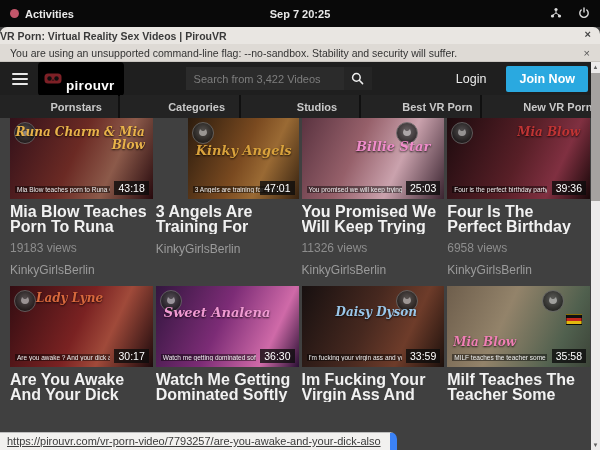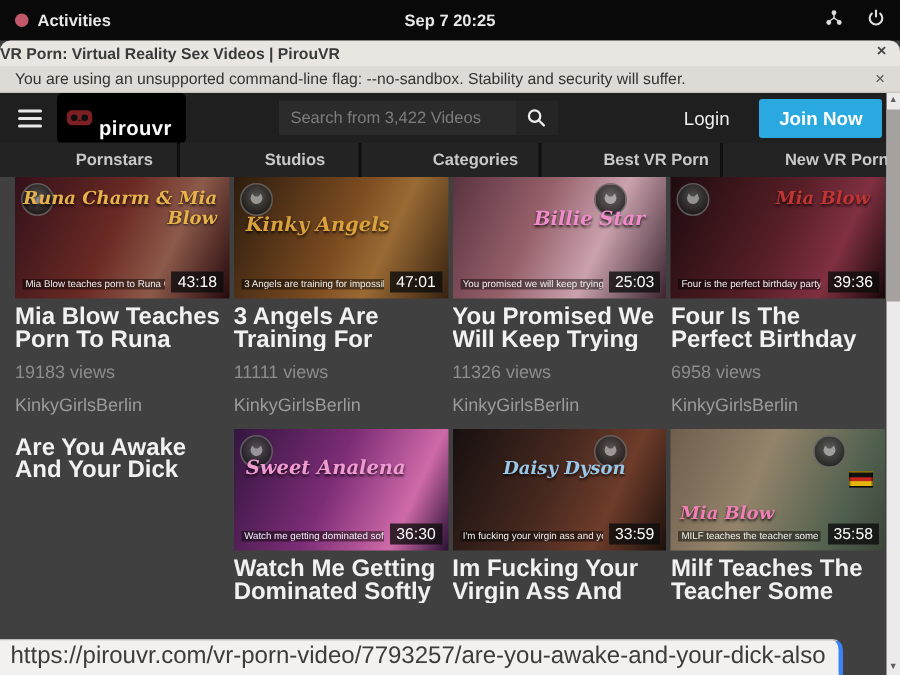--- a/index.html
+++ b/index.html
@@ -69,21 +69,21 @@
   .watermark { position:absolute; top:4px; left:4px; width:22px; height:22px; border-radius:50%;
     background:radial-gradient(circle at 50% 40%, #5a5a5a, #1c1c1c 75%); border:1px solid #666; opacity:.85;
     display:flex; align-items:center; justify-content:center; }
   .watermark.right { left:auto; right:26px; }
   .vtitle { margin-top:5px; color:#f1f1f1; font-size:16px; line-height:15px; font-weight:bold; height:30px; overflow:hidden; }
   .views { margin-top:7px; color:#8d8d8d; font-size:12px; }
   .studio { margin-top:8px; color:#9b9b9b; font-size:12px; }
 
   
   .t0 { background:linear-gradient(115deg,#33111a 0%,#6b2a24 45%,#8c5a4a 70%,#26090d 100%); }
-  .t1 { background:linear-gradient(115deg,#2c1c0e 0%,#7a4a20 48%,#9a6a34 68%,#362210 100%); }
+  .t1 { background:linear-gradient(115deg,#2c1c0e 0%,#7a4a20 48%,#9a6a34 68%,#362210 100%);margin-left:32px; }
   .t2 { background:linear-gradient(115deg,#5a3340 0%,#96606a 38%,#caa2ad 66%,#3a2430 100%); }
   .t3 { background:linear-gradient(115deg,#1d0b0e 0%,#581f27 50%,#803041 75%,#170708 100%); }
   .t4 { background:linear-gradient(115deg,#330d12 0%,#7a2222 48%,#a04a3a 68%,#1c090c 100%); }
   .t5 { background:linear-gradient(115deg,#33163f 0%,#7c2c76 45%,#cf6aa8 78%,#2a1034 100%); }
   .t6 { background:linear-gradient(115deg,#171010 0%,#46281f 45%,#6e3c2a 72%,#1c100c 100%); }
   .t7 { background:linear-gradient(115deg,#6e5e4c 0%,#93836a 40%,#50604e 78%,#3c4438 100%); }
 
   
   .m0 { top:8px; right:8px; color:#e8b24a; font-size:12px; text-align:right; }
   .m1 { top:26px; left:8px; color:#d9a23c; font-size:13px; }
@@ -91,22 +91,22 @@
   .m3 { top:8px; right:10px; color:#c03434; font-size:12px; text-align:right; }
   .m4 { top:6px; left:26px; color:#d8683c; font-size:12px; }
   .m5 { top:20px; left:8px; color:#f09ad2; font-size:13px; }
   .m6 { top:20px; left:34px; color:#9ac6e8; font-size:12px; }
   .m7 { bottom:18px; left:6px; color:#ef7fb4; font-size:12px; }
 
   .flag { position:absolute; top:28px; right:8px; width:16px; height:11px;
     background:linear-gradient(#111 33%,#c4261d 33% 66%,#e2b80e 66%); border:1px solid rgba(0,0,0,.4); }
 
   
-  .status-bubble { position:absolute; left:0; bottom:0; background:#f2f1ef; color:#3c3c3c; font-size:16px;
-    padding:2px 9px 3px 7px; border-top-right-radius:7px; border-top:1px solid #bdbdbd; border-right:3px solid #3b82f6; }
+  .status-bubble { position:absolute; left:0; bottom:0; background:#f2f1ef; color:#3c3c3c; font-size:11px;
+    padding:2px 9px 3px 7px; border-top-right-radius:7px; border-top:1px solid #bdbdbd; border-right:7px solid #3b82f6;text-decoration:underline; }
 
   
   .scrollbar { position:absolute; top:62px; right:0; bottom:0; width:9px; background:#eceaea;
     display:flex; flex-direction:column; align-items:center; }
   .sb-arrow { color:#5f5f5f; font-size:6px; line-height:10px; height:10px; }
   .sb-thumb { position:absolute; top:11px; left:0; width:9px; height:128px; background:#a5a2a0; }
   .sb-arrow.down { position:absolute; bottom:0; }
 </style>
 </head>
 <body>
@@ -170,22 +170,22 @@
             <path d="M8.3 8.3l3.3 3.3" stroke="#eee" stroke-width="1.5" stroke-linecap="round"></path>
           </svg>
       </button>
     </div>
     <span class="login">Login</span>
     <button class="join-btn">Join Now</button>
   </div>
 
   <div class="site-nav">
     <div class="nav-item">Pornstars</div>
+    <div class="nav-item">Categories</div>
     <div class="nav-item">Studios</div>
-    <div class="nav-item">Categories</div>
     <div class="nav-item">Best VR Porn</div>
     <div class="nav-item">New VR Porn</div>
   </div>
 
 
   <div class="grid">
 
     <div class="card">
       <div class="thumb t0">
         <span class="watermark">
@@ -207,21 +207,20 @@
         <span class="watermark">
             <svg width="12" height="12" viewBox="0 0 12 12">
               <path d="M2 5l1-3 2 2h2l2-2 1 3a4 4 0 1 1-8 0z" fill="#a9a9a9"></path>
             </svg>
           </span>
         <span class="model m1">Kinky Angels</span>
         <span class="caption">3 Angels are training for impossible missions</span>
         <span class="duration">47:01</span>
       </div>
       <div class="vtitle">3 Angels Are Training For Impossible Missions</div>
-      <div class="views">11111 views</div>
       <div class="studio">KinkyGirlsBerlin</div>
     </div>
 
     <div class="card">
       <div class="thumb t2">
         <span class="watermark right">
             <svg width="12" height="12" viewBox="0 0 12 12">
               <path d="M2 5l1-3 2 2h2l2-2 1 3a4 4 0 1 1-8 0z" fill="#a9a9a9"></path>
             </svg>
           </span>
@@ -244,20 +243,30 @@
         <span class="model m3">Mia Blow</span>
         <span class="caption">Four is the perfect birthday party for me</span>
         <span class="duration">39:36</span>
       </div>
       <div class="vtitle">Four Is The Perfect Birthday Party For Me</div>
       <div class="views">6958 views</div>
       <div class="studio">KinkyGirlsBerlin</div>
     </div>
 
     <div class="card">
+      <div class="thumb t4">
+        <span class="watermark">
+            <svg width="12" height="12" viewBox="0 0 12 12">
+              <path d="M2 5l1-3 2 2h2l2-2 1 3a4 4 0 1 1-8 0z" fill="#a9a9a9"></path>
+            </svg>
+          </span>
+        <span class="model m4">Lady Lyne</span>
+        <span class="caption">Are you awake ? And your dick also ?</span>
+        <span class="duration">30:17</span>
+      </div>
       <div class="vtitle">Are You Awake And Your Dick Also</div>
 
     </div>
 
     <div class="card">
       <div class="thumb t5">
         <span class="watermark">
             <svg width="12" height="12" viewBox="0 0 12 12">
               <path d="M2 5l1-3 2 2h2l2-2 1 3a4 4 0 1 1-8 0z" fill="#a9a9a9"></path>
             </svg>

